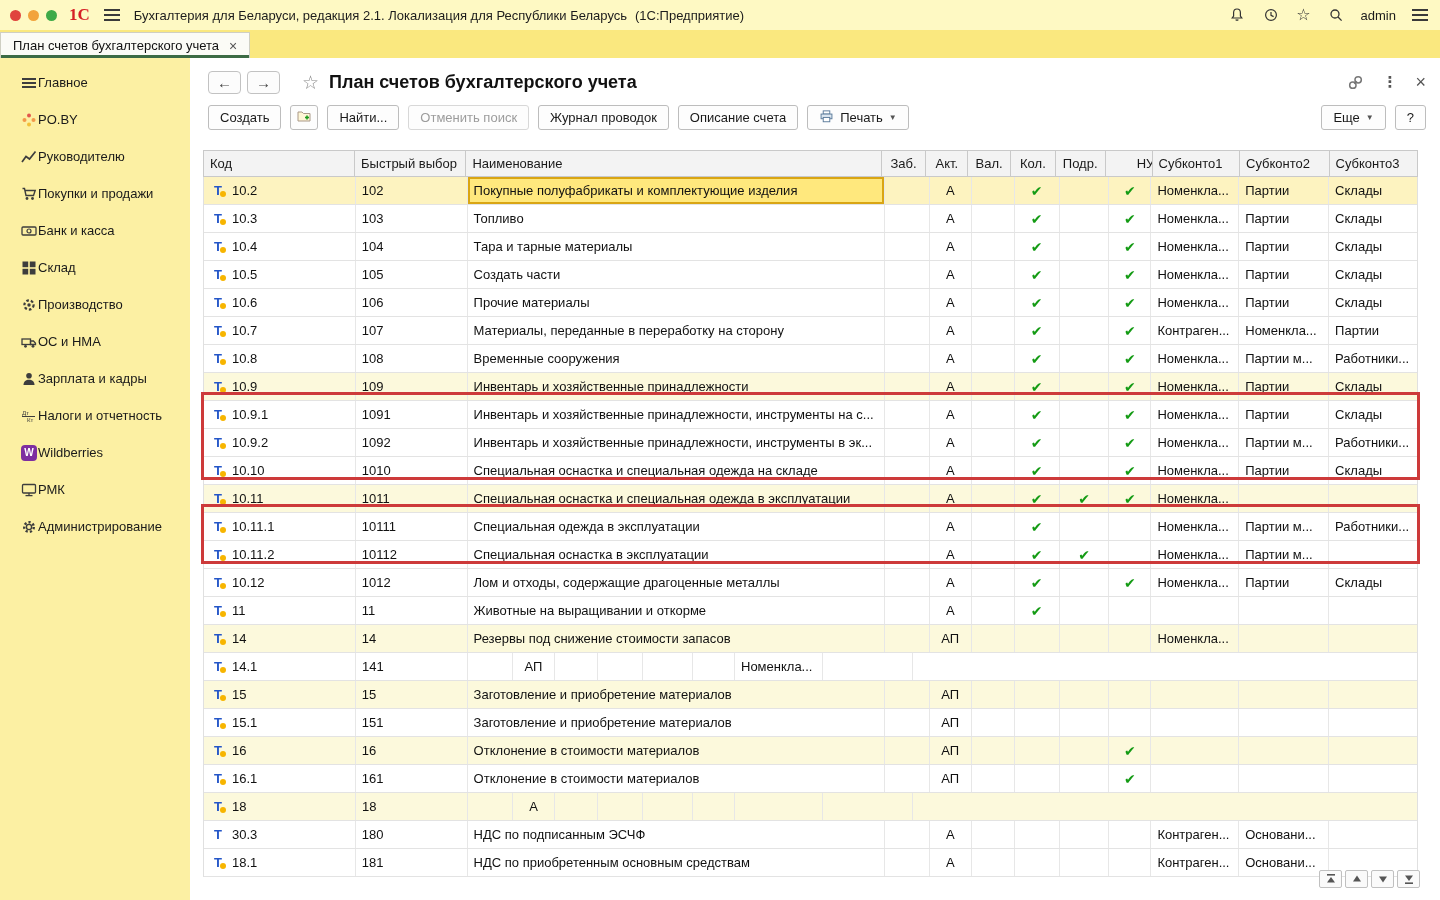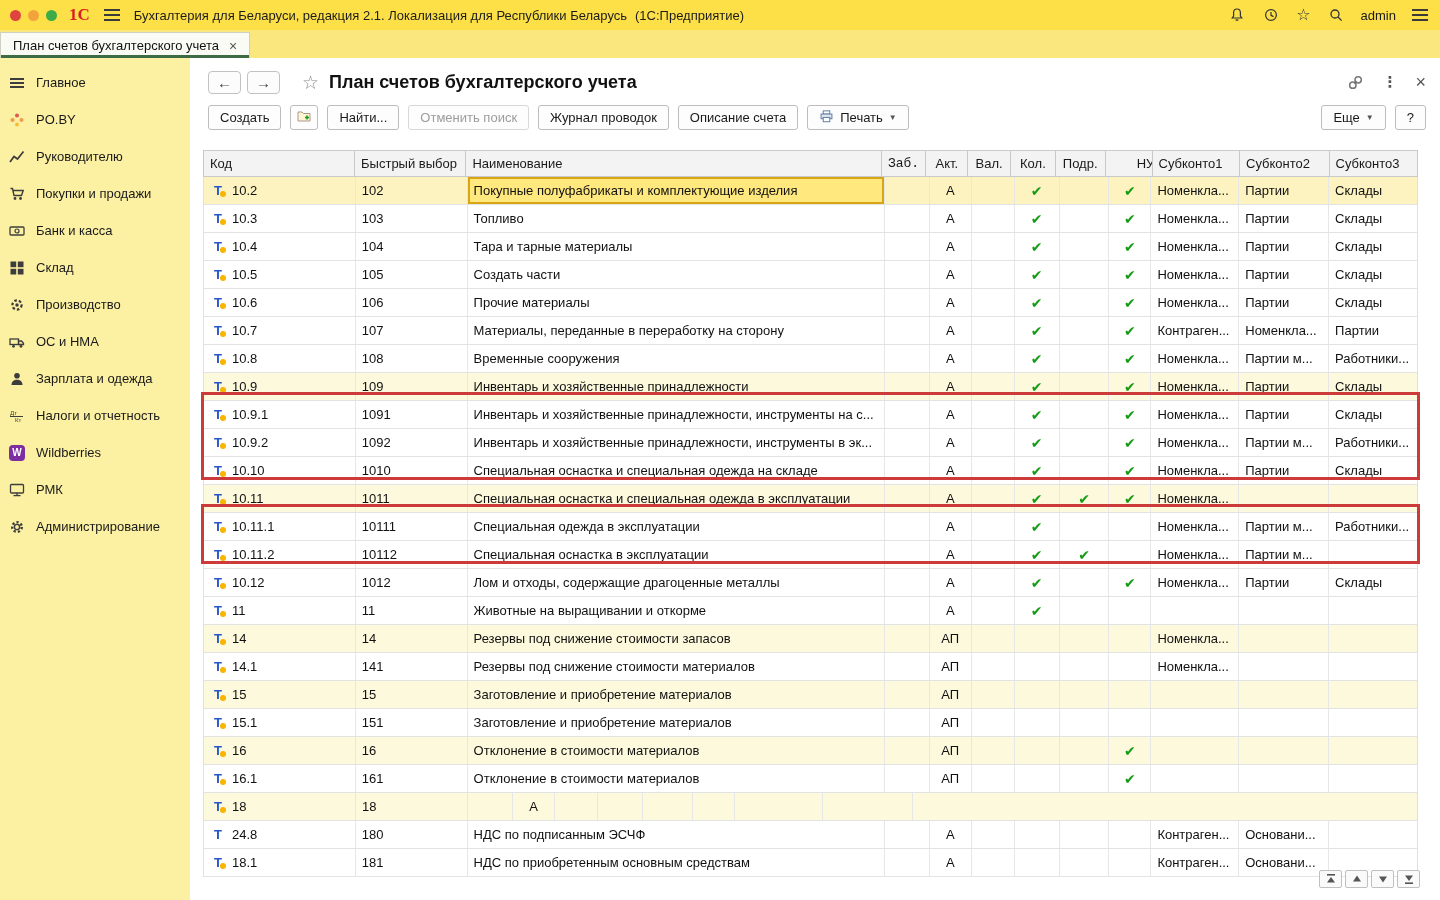--- a/index.html
+++ b/index.html
@@ -1,21 +1,21 @@
 <!DOCTYPE html>
 <html><head>
 <meta charset="utf-8">
 <style>
   * { margin:0; padding:0; box-sizing:border-box; }
   html,body { background:#888; }
   body { font-family:"Liberation Sans","DejaVu Sans",sans-serif; color:#111; }
   .screen { position:relative; width:1440px; height:900px; background:#fff; overflow:hidden; }
 
   
-  .titlebar { position:absolute; left:0; top:0; width:1440px; height:30px; background:#fde047;
+  .titlebar { position:absolute; left:0; top:0; width:1440px; height:30px; background:#fef9c3;
               display:flex; align-items:center; padding:0 12px 0 10px; }
   .win-controls { display:flex; gap:7px; align-items:center; margin-right:12px; }
   .wc { width:11px; height:11px; border-radius:50%; display:inline-block; cursor:pointer; }
   .wc.red{ background:#e0443e; } .wc.yellow{ background:#f2a33c; } .wc.green{ background:#3eaa48; }
   .logo-1c { font-weight:bold; font-size:17px; color:#d61f26; margin-right:14px; font-family:"Liberation Serif","DejaVu Serif",serif; }
   .burger { width:16px; height:12px; display:inline-block; background:
             linear-gradient(#3a3a3a,#3a3a3a) 0 0/16px 2px no-repeat,
             linear-gradient(#3a3a3a,#3a3a3a) 0 5px/16px 2px no-repeat,
             linear-gradient(#3a3a3a,#3a3a3a) 0 10px/16px 2px no-repeat; cursor:pointer; }
   .tb-title { font-size:13px; color:#1c1c1c; margin-left:14px; white-space:nowrap; }
@@ -28,21 +28,21 @@
 
   
   .tabstrip { position:absolute; left:0; top:30px; width:1440px; height:28px; background:#fae87f; }
   .tab { position:absolute; left:0; top:2px; height:26px; background:#fbfbf6; border:1px solid #cfcfc2; border-bottom:none;
          display:flex; align-items:center; gap:8px; padding:0 10px 0 12px; font-size:13px; cursor:pointer;
          box-shadow:inset 0 -3px 0 #3c6b44; }
   .tab-close { color:#555; font-size:14px; cursor:pointer; padding:0 2px; }
 
   
   .sidebar { position:absolute; left:0; top:58px; width:190px; height:842px; background:#fcf0a3; padding-top:6px; }
-  .sb-item { height:37px; display:flex; align-items:center; gap:10px; padding-left:8px; cursor:pointer; }
+  .sb-item { height:37px; display:flex; align-items:center; padding-left:20px; cursor:pointer; }
   .sb-icon { width:18px; height:18px; display:flex; align-items:center; justify-content:center; flex:0 0 18px; }
   .sb-label { font-size:13px; color:#1a1a1a; white-space:nowrap; }
   .wb-badge { width:16px; height:16px; border-radius:4px; background:#7d2ea0; color:#fff; font-size:10px; font-weight:bold;
               display:flex; align-items:center; justify-content:center; }
 
   
   .main { position:absolute; left:190px; top:58px; width:1250px; height:842px; background:#fff; }
 
   .page-head { position:absolute; left:18px; top:10px; right:14px; height:28px; display:flex; align-items:center; }
   .nav-btn { width:33px; height:23px; border:1px solid #c2c2c2; border-radius:4px; background:#fcfcfc; color:#444;
@@ -220,21 +220,21 @@
         </span>
         <span class="sb-label">ОС и НМА</span>
       </div>
       <div class="sb-item">
         <span class="sb-icon">
           <svg width="16" height="16" viewBox="0 0 16 16">
             <circle cx="8" cy="4.7" r="2.8" fill="#3d3d3d"></circle>
             <path d="M2.5 14 C2.5 10.5 5 8.8 8 8.8 C11 8.8 13.5 10.5 13.5 14 Z" fill="#3d3d3d"></path>
           </svg>
         </span>
-        <span class="sb-label">Зарплата и одежда</span>
+        <span class="sb-label">Зарплата и кадры</span>
       </div>
       <div class="sb-item">
         <span class="sb-icon">
           <svg width="16" height="16" viewBox="0 0 16 16">
             <text x="1" y="7" font-size="6.2" font-family="sans-serif" fill="#3d3d3d">Дт</text>
             <text x="6" y="14" font-size="6.2" font-family="sans-serif" fill="#3d3d3d">Кт</text>
             <line x1="1" y1="8.5" x2="14" y2="8.5" stroke="#3d3d3d" stroke-width="1"></line>
           </svg>
         </span>
         <span class="sb-label">Налоги и отчетность</span>
@@ -319,21 +319,21 @@
         </button>
         <button class="btn">?</button>
       </div>
     </div>
 
     <div class="grid">
       <div class="thead" id="thead">
           <div class="th c0">Код</div>
           <div class="th c1">Быстрый выбор</div>
           <div class="th c2">Наименование</div>
-          <div class="th c3 center" style="justify-content: center; font-family: Liberation Mono, monospace;">Заб.</div>
+          <div class="th c3 center" style="justify-content: center;">Заб.</div>
           <div class="th c4 center" style="justify-content: center;">Акт.</div>
           <div class="th c5 center" style="justify-content: center;">Вал.</div>
           <div class="th c6 center" style="justify-content: center;">Кол.</div>
           <div class="th c7 center" style="justify-content: center;">Подр.</div>
           <div class="th c8 center" style="justify-content: center; padding-left: 40px;">НУ</div>
           <div class="th c9">Субконто1</div>
           <div class="th c10">Субконто2</div>
           <div class="th c11">Субконто3</div>
         </div>
       <div class="tbody" id="tbody">
@@ -687,21 +687,20 @@
             <div class="td c9">Номенкла...</div>
             <div class="td c10"></div>
             <div class="td c11"></div>
           </div>
           <div class="tr">
             <div class="td c0">
               <span class="t-ico">Т<span class="t-dot"></span></span>
               <span>14.1</span>
             </div>
             <div class="td c1">141</div>
-            <div class="td c2">Резервы под снижение стоимости материалов</div>
             <div class="td center c3"></div>
             <div class="td center c4">АП</div>
             <div class="td center c5"></div>
             <div class="td center c6"></div>
             <div class="td center c7"></div>
             <div class="td center c8"></div>
             <div class="td c9">Номенкла...</div>
             <div class="td c10"></div>
             <div class="td c11"></div>
           </div>
@@ -789,21 +788,21 @@
             <div class="td center c6"></div>
             <div class="td center c7"></div>
             <div class="td center c8"></div>
             <div class="td c9"></div>
             <div class="td c10"></div>
             <div class="td c11"></div>
           </div>
           <div class="tr">
             <div class="td c0">
               <span class="t-ico">Т</span>
-              <span>24.8</span>
+              <span>30.3</span>
             </div>
             <div class="td c1">180</div>
             <div class="td c2">НДС по подписанным ЭСЧФ</div>
             <div class="td center c3"></div>
             <div class="td center c4">А</div>
             <div class="td center c5"></div>
             <div class="td center c6"></div>
             <div class="td center c7"></div>
             <div class="td center c8"></div>
             <div class="td c9">Контраген...</div>

